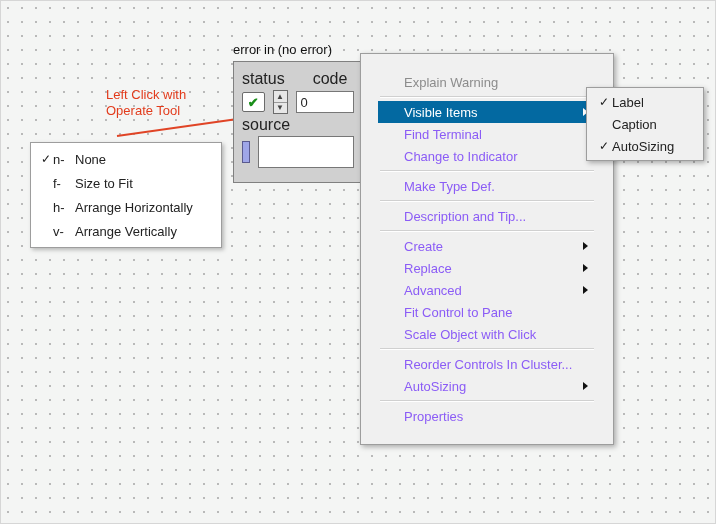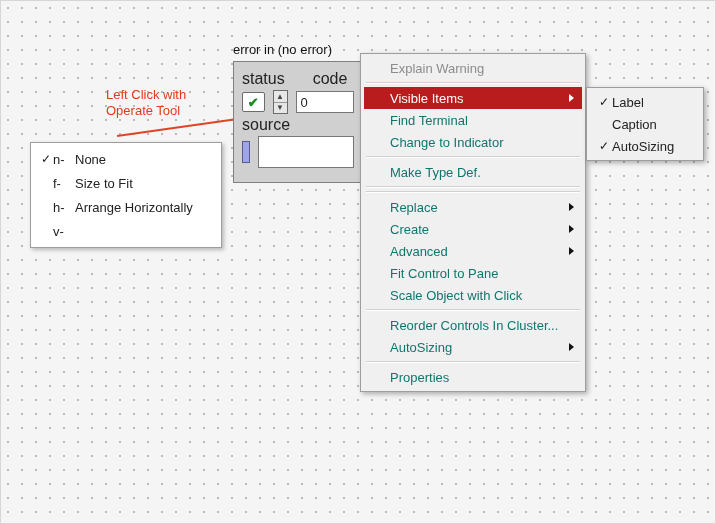--- a/index.html
+++ b/index.html
@@ -85,35 +85,35 @@
   }
   .src-box{
     width:96px;height:30px;background:#fff;border:1px solid #777;
   }
   
   .ctx{
     position:absolute;
     background:#f0f0f0;
     border:1px solid #9d9d9d;
     box-shadow:2px 2px 5px rgba(0,0,0,.3);
-    padding:3px;
+    padding:17px;
     min-width:218px;
   }
   .ctx .ci{
     position:relative;
     display:flex;
     align-items:center;
     height:22px;
     padding:0 20px 0 26px;
-    color:#0f766e;
+    color:#8b5cf6;
     cursor:default;
     white-space:nowrap;
   }
   .ctx .ci.disabled{color:#8c8c8c;}
-  .ctx .ci.hl{background:#b91c1c;color:#fff;}
+  .ctx .ci.hl{background:#0369a1;color:#fff;}
   .ctx .sep{
     height:1px;margin:3px 2px;background:#d0d0d0;border-bottom:1px solid #fff;
   }
   .ctx .arrow{
     position:absolute;right:8px;top:50%;transform:translateY(-50%);
     width:0;height:0;border-top:4px solid transparent;border-bottom:4px solid transparent;border-left:5px solid #111;
   }
   .ctx .ci.hl .arrow{border-left-color:#fff;}
   
   .submenu{
@@ -176,20 +176,21 @@
         <span>Size to Fit</span>
       </div>
       <div class="mi">
         <span class="tick"></span>
         <span class="key">h-</span>
         <span>Arrange Horizontally</span>
       </div>
       <div class="mi">
         <span class="tick"></span>
         <span class="key">v-</span>
+        <span>Arrange Vertically</span>
       </div>
     </div>
 
   <div class="ctx" id="ctx" style="left:359px;top:52px;">
       <div class="ci disabled">
         <span>Explain Warning</span>
       </div>
       <div class="sep"></div>
       <div class="ci hl">
         <span>Visible Items</span>
@@ -199,27 +200,30 @@
         <span>Find Terminal</span>
       </div>
       <div class="ci">
         <span>Change to Indicator</span>
       </div>
       <div class="sep"></div>
       <div class="ci">
         <span>Make Type Def.</span>
       </div>
       <div class="sep"></div>
-      <div class="sep"></div>
+      <div class="ci">
+        <span>Description and Tip...</span>
+      </div>
+      <div class="sep"></div>
+      <div class="ci">
+        <span>Create</span>
+        <span class="arrow"></span>
+      </div>
       <div class="ci">
         <span>Replace</span>
-        <span class="arrow"></span>
-      </div>
-      <div class="ci">
-        <span>Create</span>
         <span class="arrow"></span>
       </div>
       <div class="ci">
         <span>Advanced</span>
         <span class="arrow"></span>
       </div>
       <div class="ci">
         <span>Fit Control to Pane</span>
       </div>
       <div class="ci">

